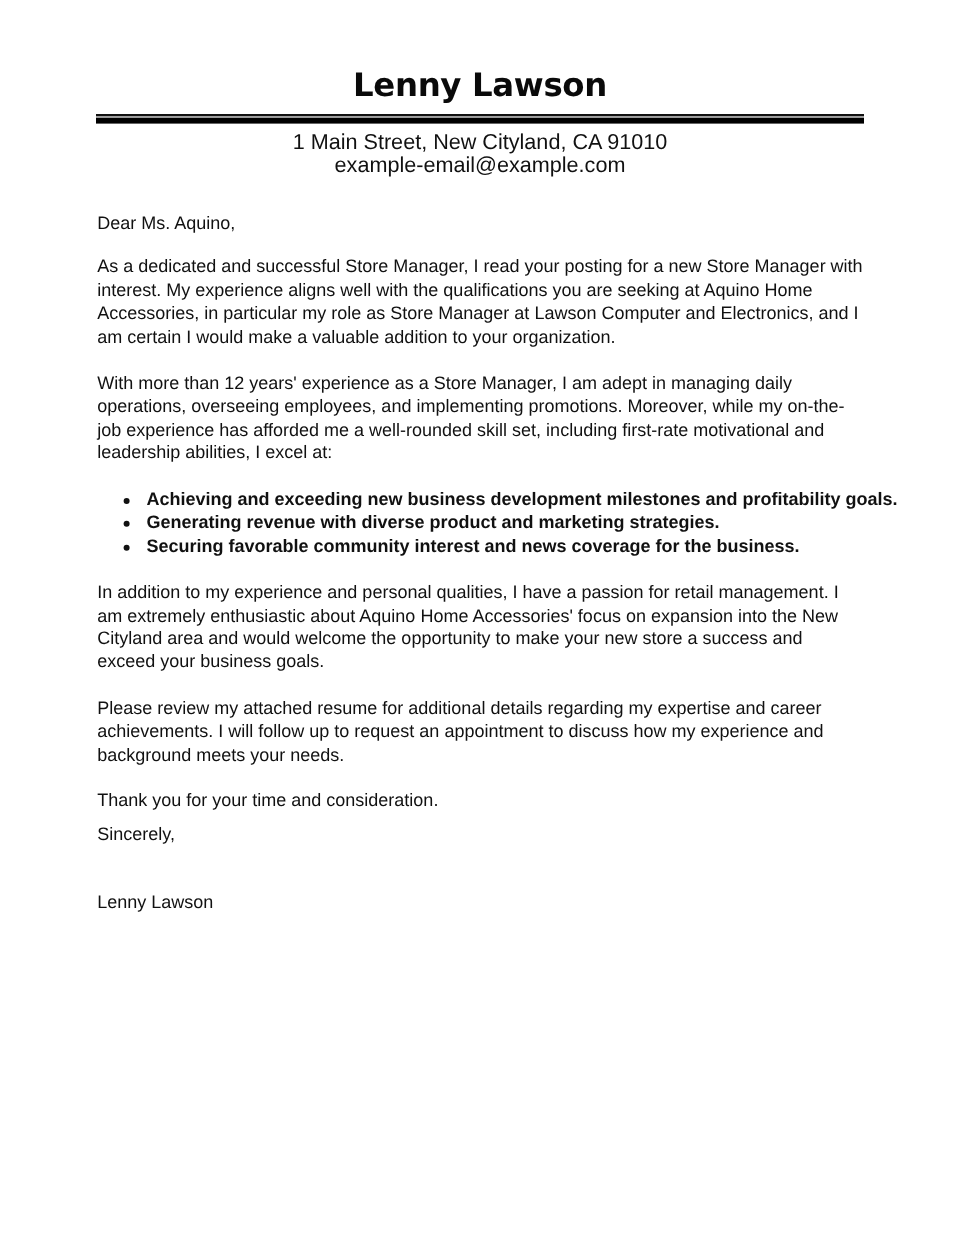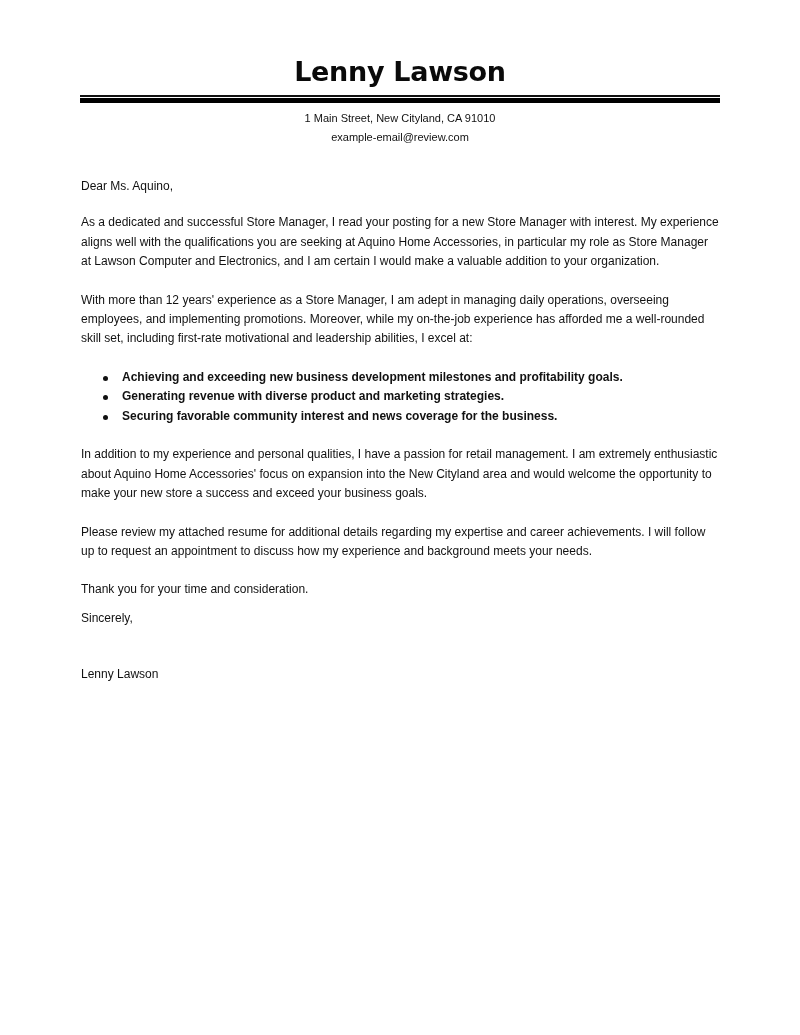--- a/index.html
+++ b/index.html
@@ -5,45 +5,45 @@
   html, body { margin:0; padding:0; background:#ffffff; }
   body { width:800px; height:1035px; position:relative; overflow:hidden;
          font-family:"Liberation Sans", sans-serif; color:#111; }
   .page { position:absolute; left:0; top:0; width:800px; height:1035px; }
   .name { position:absolute; left:0; width:800px; top:56px; text-align:center;
           font-family:"DejaVu Sans", sans-serif; font-weight:bold; font-size:27px;
           letter-spacing:-0.3px; color:#0a0a0a; }
   .rule-thin { position:absolute; left:80px; width:640px; top:95px; height:2px; background:#111; }
   .rule-thick { position:absolute; left:80px; width:640px; top:98px; height:5px; background:#000; }
   .contact { position:absolute; left:0; width:800px; top:109px; text-align:center;
-             font-size:11px; line-height:18.5px; }
+             font-size:18px; line-height:18.5px; }
   .contact div { white-space:nowrap; }
   .body { position:absolute; left:81px; top:177px; width:640px;
-          font-size:12px; line-height:19.4px; }
+          font-size:15px; line-height:19.4px; }
   .body p { margin:0; }
   .greet { margin-bottom:17px !important; }
   .para { margin-bottom:19px !important; }
   ul.bullets { list-style:none; margin:0 0 19px 0; padding:0;font-weight:bold; }
   ul.bullets li { position:relative; padding-left:41px; line-height:19.5px; white-space:nowrap; }
   ul.bullets li .dot { position:absolute; left:22px; top:8px; width:5px; height:5px;
                        border-radius:50%; background:#111; }
   .thanks { margin-bottom:9px !important; }
   .closing { margin-bottom:37px !important; }
 </style>
 </head>
 <body>
 
 <div class="page">
   <div class="name">Lenny Lawson</div>
   <div class="rule-thin"></div>
   <div class="rule-thick"></div>
 
   <div class="contact">
     <div>1 Main Street, New Cityland, CA 91010</div>
-    <div>example-email@review.com</div>
+    <div>example-email@example.com</div>
   </div>
 
   <div class="body">
     <p class="greet">Dear Ms. Aquino,</p>
     <p class="para">As a dedicated and successful Store Manager, I read your posting for a new Store Manager with interest. My experience aligns well with the qualifications you are seeking at Aquino Home Accessories, in particular my role as Store Manager at Lawson Computer and Electronics, and I am certain I would make a valuable addition to your organization.</p>
     <p class="para">With more than 12 years' experience as a Store Manager, I am adept in managing daily operations, overseeing employees, and implementing promotions. Moreover, while my on-the-job experience has afforded me a well-rounded skill set, including first-rate motivational and leadership abilities, I excel at:</p>
     <ul class="bullets">
       <li><span class="dot"></span><span>Achieving and exceeding new business development milestones and profitability goals.</span></li>
       <li><span class="dot"></span><span>Generating revenue with diverse product and marketing strategies.</span></li>
       <li><span class="dot"></span><span>Securing favorable community interest and news coverage for the business.</span></li>

